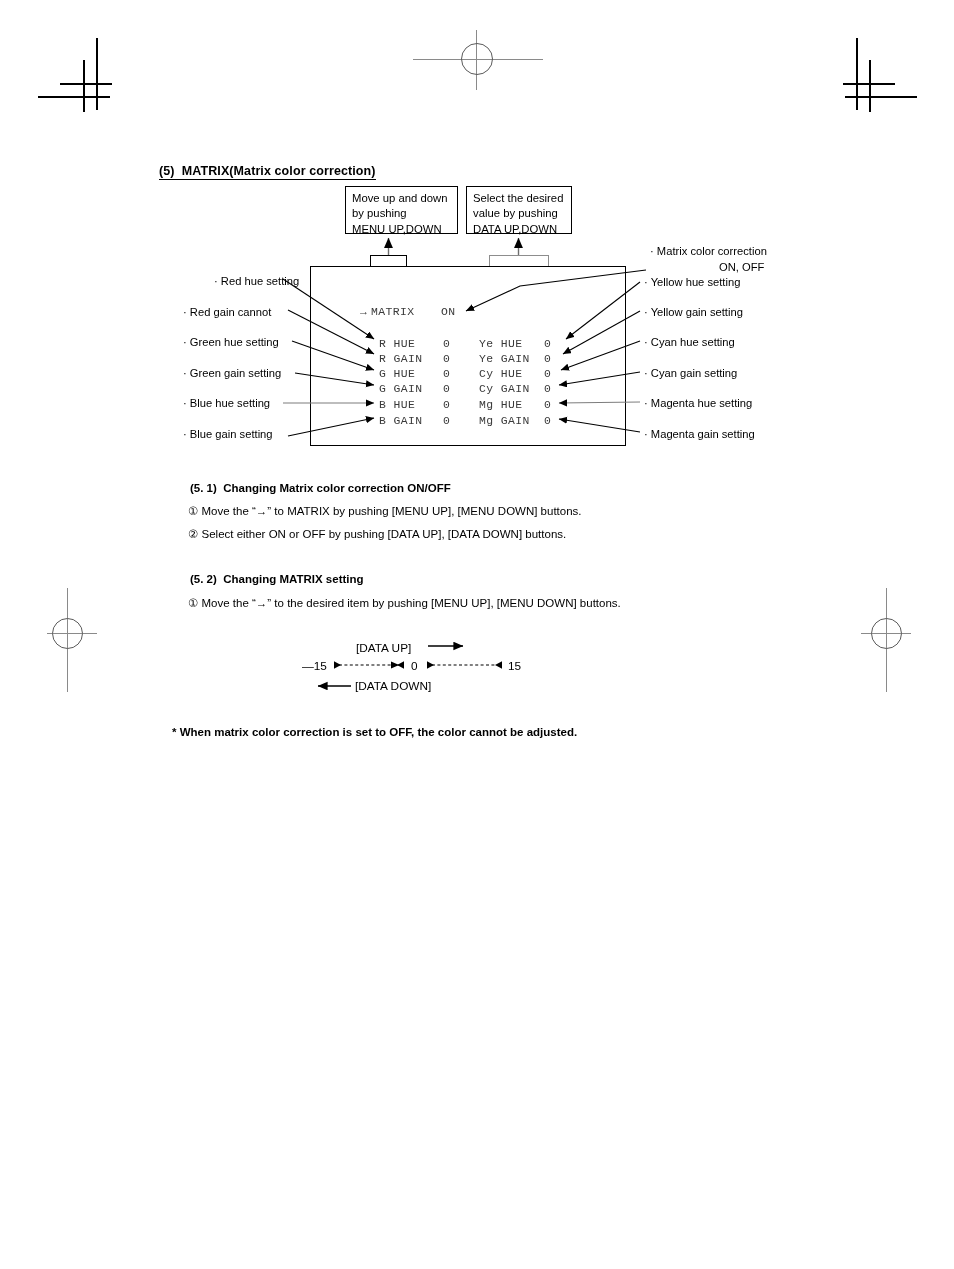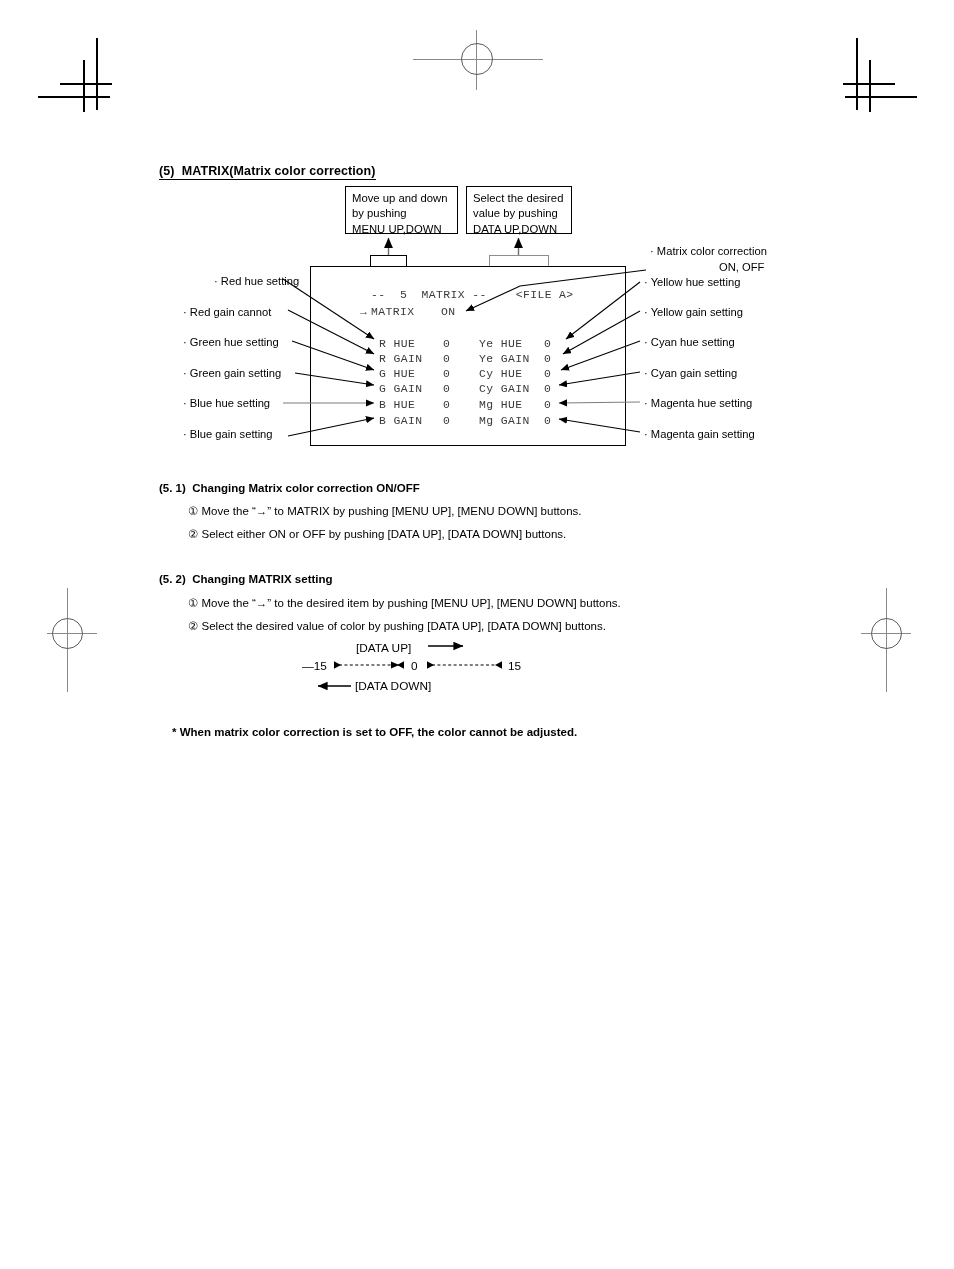--- a/index.html
+++ b/index.html
@@ -36,20 +36,21 @@
     font-size: 12.5px;
     font-weight: bold;
     letter-spacing: 0.1px;
     white-space: nowrap;
   }
   .sec-title .u { border-bottom: 1.3px solid #000; padding-bottom: 1px; }
   .sub-title {
     font-size: 11.5px;
     font-weight: bold;
     white-space: nowrap;
+    margin-left: 31px;
   }
   .body-line {
     font-size: 11.5px;
     white-space: nowrap;
     text-align: center;
   }
   .note {
     font-size: 11.5px;
     font-weight: bold;
     white-space: nowrap;
@@ -170,23 +171,20 @@
     <div>Select the desired</div>
     <div>value by pushing</div>
     <div>DATA UP,DOWN</div>
   </div>
 
   <div class="stub" style="left:370px; top:255px; width:37px; height:12px;"></div>
   <div class="stub gray" style="left:489px; top:255px; width:60px; height:12px;"></div>
 
   <div class="osd-box" style="left:310px; top:266px; width:316px; height:180px;"></div>
 
-  <div class="osd-txt" style="left:342px; top:277px;">
-    <span>--  5  MATRIX --</span><span>&nbsp;&nbsp;&nbsp;&nbsp;</span><span>&lt;FILE A&gt;</span>
-  </div>
 
   <div class="osd-txt" style="left:360px; top:306px;"><span>→</span></div>
   <div class="osd-txt" style="left:371px; top:306px;"><span>MATRIX</span></div>
   <div class="osd-txt" style="left:441px; top:306px;"><span>ON</span></div>
 
   <div>
     <div class="osd-txt" style="left:379px; top:338px;"><span>R HUE</span></div>
     <div class="osd-txt" style="left:443px; top:338px;"><span>0</span></div>
     <div class="osd-txt" style="left:479px; top:338px;"><span>Ye HUE</span></div>
     <div class="osd-txt" style="left:544px; top:338px;"><span>0</span></div>
@@ -241,23 +239,20 @@
   </div>
   <div class="body-line abs" style="left:188px; top:527px;">
     <span>②</span>&nbsp;<span>Select either ON or OFF by pushing [DATA UP], [DATA DOWN] buttons.</span>
   </div>
 
   <div class="sub-title abs" style="left:159px; top:573px;">
     <span>(5. 2)</span>&nbsp;&nbsp;<span>Changing MATRIX setting</span>
   </div>
   <div class="body-line abs" style="left:188px; top:596px;">
     <span>①</span>&nbsp;<span>Move the “→” to the desired item by pushing [MENU UP], [MENU DOWN] buttons.</span>
-  </div>
-  <div class="body-line abs" style="left:188px; top:619px;">
-    <span>②</span>&nbsp;<span>Select the desired value of color by pushing [DATA UP], [DATA DOWN] buttons.</span>
   </div>
 
   <div class="range-txt" style="left:356px; top:641px;"><span>[DATA UP]</span></div>
   <div class="range-txt" style="left:302px; top:659px;"><span>—15</span></div>
   <div class="range-txt" style="left:411px; top:659px;"><span>0</span></div>
   <div class="range-txt" style="left:508px; top:659px;"><span>15</span></div>
   <div class="range-txt" style="left:355px; top:679px;"><span>[DATA DOWN]</span></div>
 
   <div class="note abs" style="left:172px; top:726px;">
     <span>* When matrix color correction is set to OFF, the color cannot be adjusted.</span>

